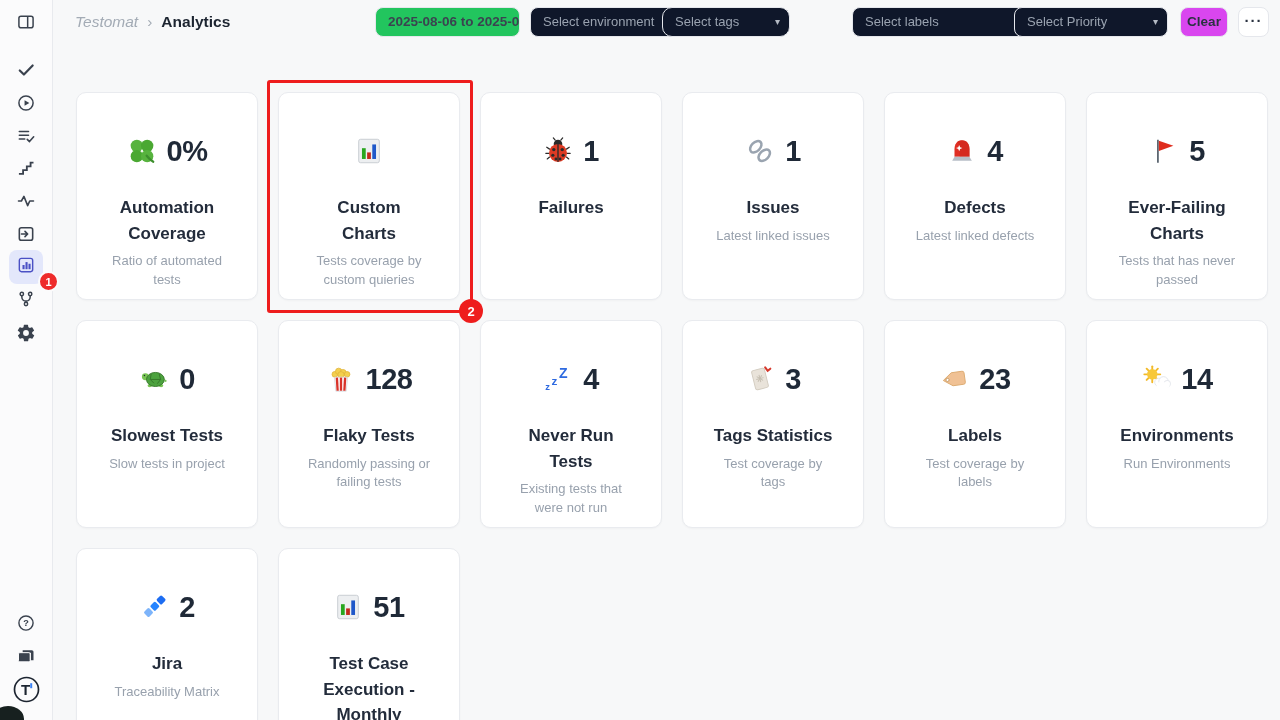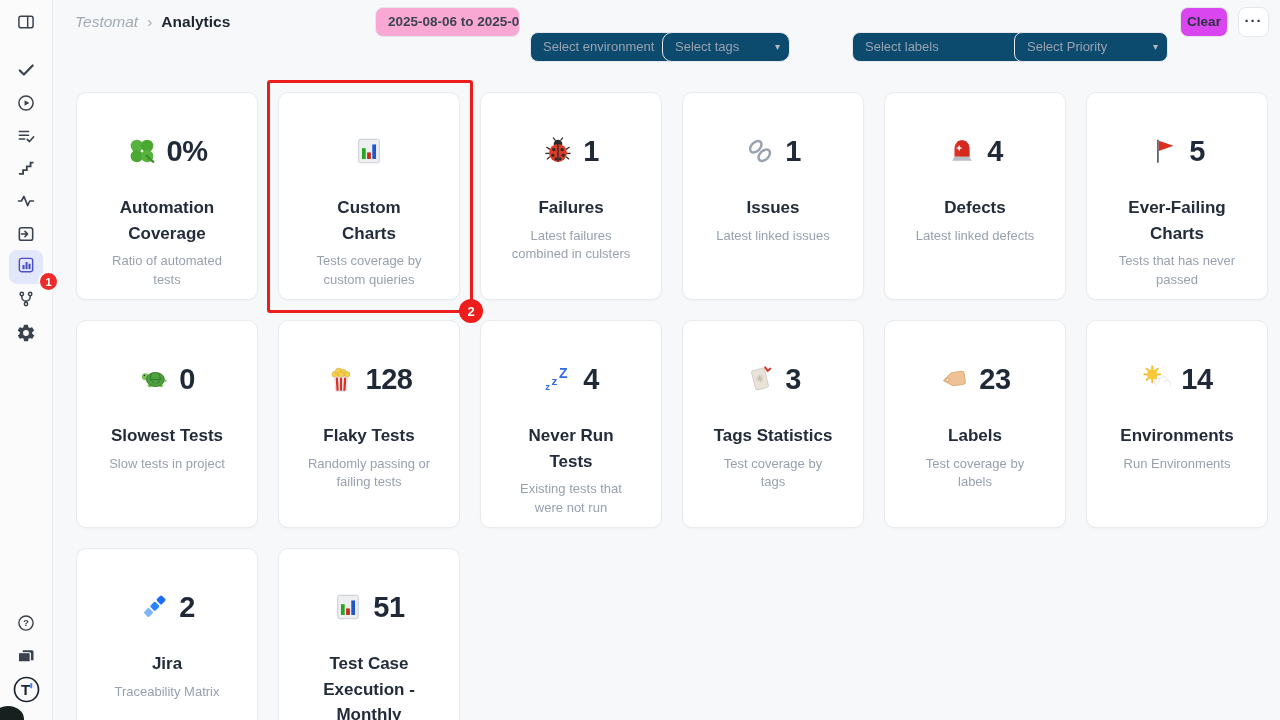--- a/index.html
+++ b/index.html
@@ -24,26 +24,26 @@
                  background:#17201f; border-radius:50%; z-index:7; }
 
   
   .header { position:absolute; left:53px; top:0; right:0; height:44px; }
   .breadcrumb { position:absolute; left:22px; top:13px; font-size:15.5px; display:flex; gap:9px; align-items:center; }
   .bc-app { color:#a3abb5; cursor:pointer;font-style:italic; }
   .bc-sep { color:#a3abb5; }
   .bc-page { color:#1c2430; font-weight:bold; }
 
   .date-field { position:absolute; left:322px; top:7px; width:145px; height:30px;
-                background:#f9a8d4; border:1px solid #e5e7ec; border-radius:8px;
+                background:#22c55e; border:1px solid #e5e7ec; border-radius:8px;
                 font-size:13.5px; font-weight:bold; color:#3b4350; line-height:28px;
                 padding:0 12px; white-space:nowrap; overflow:hidden; cursor:text; }
-  .select { position:absolute; top:7px; height:30px; background:#0c4a6e;
+  .select { position:absolute; top:7px; height:30px; background:#0f172a;
             border:1px solid #e5e7ec; border-radius:8px; font-size:13px; color:#9aa3b0;
-            line-height:28px; padding:0 24px 0 12px; cursor:pointer; overflow:hidden; white-space:nowrap;margin-top:25px; }
+            line-height:28px; padding:0 24px 0 12px; cursor:pointer; overflow:hidden; white-space:nowrap; }
   .select .caret { position:absolute; right:9px; top:0; line-height:28px; font-size:10px; color:#b4bac4; }
   .select:nth-of-type(1){ left:477px; width:150px; }
   .select:nth-of-type(2){ left:609px; width:128px;border-radius:10px; }
   .select:nth-of-type(3){ left:799px; width:184px; }
   .select:nth-of-type(4){ left:961px; width:154px; }
   .clear-btn { position:absolute; left:1127px; top:7px; width:48px; height:30px;
                background:#d946ef; border:1px solid #e5e7ec; border-radius:8px;
                font-size:13.5px; font-weight:bold; color:#2a3240; line-height:28px;
                text-align:center; cursor:pointer; }
   .more-btn { position:absolute; left:1185px; top:7px; width:31px; height:30px;
@@ -209,22 +209,20 @@
               <circle cx="10.5" cy="20.5" r="1.7"></circle>
               <circle cx="21.5" cy="20.5" r="1.7"></circle>
               <circle cx="13.8" cy="24.5" r="1.5"></circle>
               <circle cx="18.2" cy="24.5" r="1.5"></circle>
             </g>
           </svg>
         </span>
       <span class="card-value">1</span>
     </div>
     <div class="card-title">Failures</div>
-    <div class="card-sub">Latest failures
-combined in culsters</div>
   </div>
 
   <div class="card">
     <div class="card-head">
       <span class="card-icon">
           <svg viewBox="0 0 32 32" fill="none">
             <g stroke="#9aa4b0" stroke-width="2.7">
               <ellipse cx="11.5" cy="11.5" rx="7.2" ry="4.7" transform="rotate(-45 11.5 11.5)"></ellipse>
               <ellipse cx="20.5" cy="20.5" rx="7.2" ry="4.7" transform="rotate(-45 20.5 20.5)"></ellipse>
             </g>

